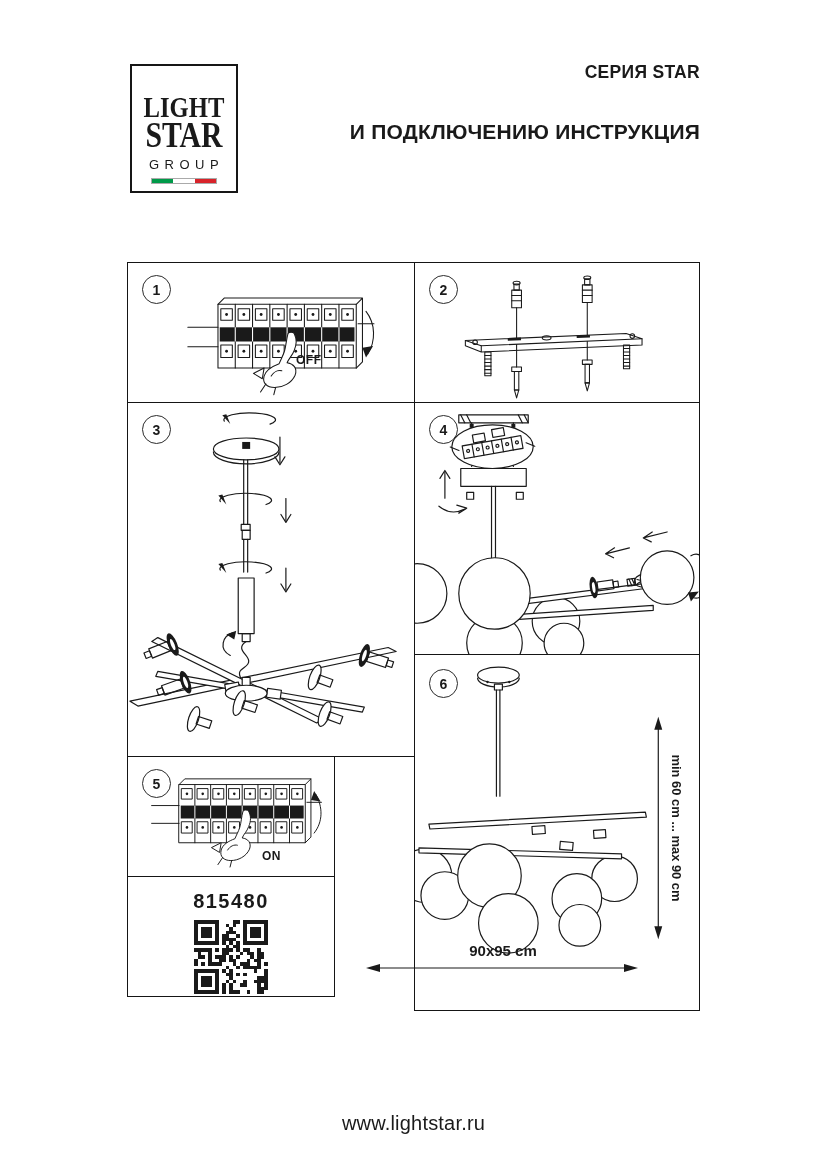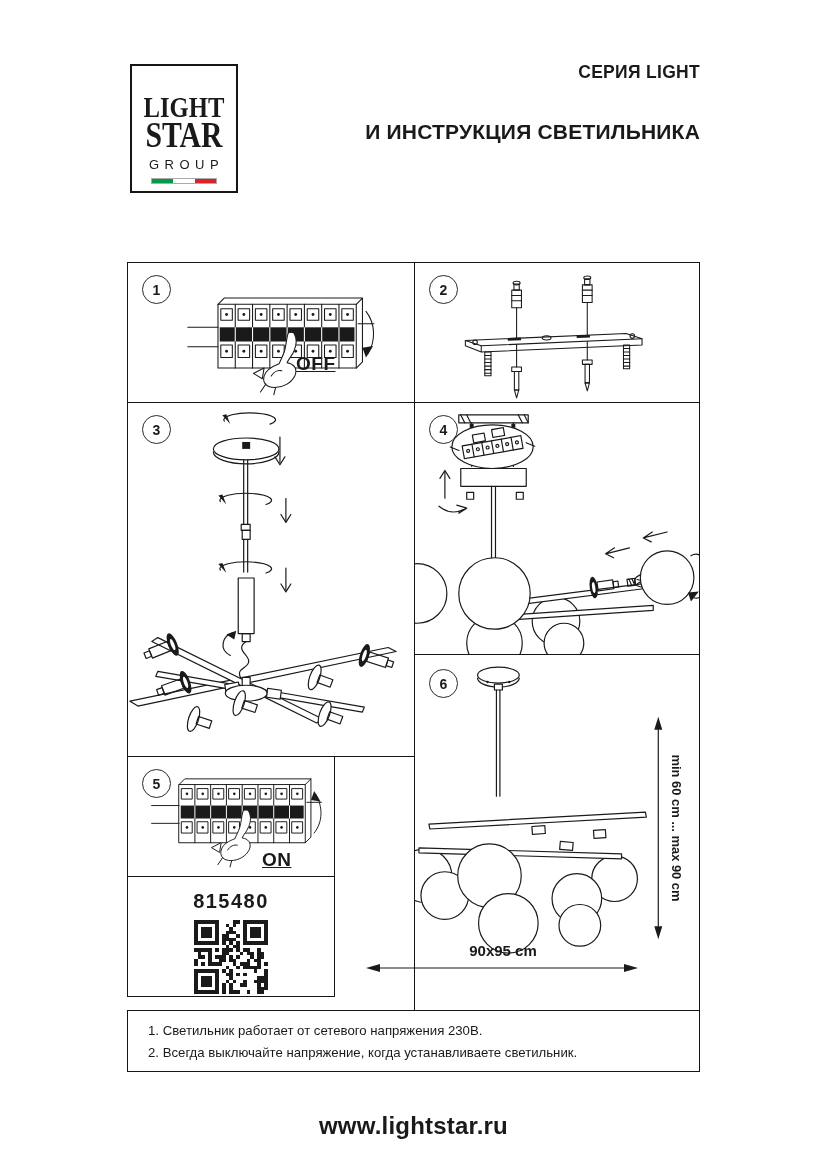--- a/index.html
+++ b/index.html
@@ -2,21 +2,21 @@
 <html><head>
 <meta charset="utf-8">
 <style>
   html,body{margin:0;padding:0;background:#fff;}
   .page{position:relative;width:826px;height:1169px;background:#fff;overflow:hidden;
         font-family:"Liberation Sans","DejaVu Sans",sans-serif;color:#1a1a1a;}
   .panel{position:absolute;border:1px solid #151515;background:#fff;box-sizing:border-box;}
   .badge{position:absolute;left:14px;top:12px;width:27px;height:27px;border:1.4px solid #2b2b2b;
          border-radius:50%;display:flex;align-items:center;justify-content:center;
          font-size:14px;font-weight:600;}
-  .swlabel{position:absolute;font-size:19px;font-weight:600;letter-spacing:.5px;text-decoration:underline;}
+  .swlabel{position:absolute;font-size:12px;font-weight:600;letter-spacing:.5px;}
   svg{display:block;}
   .ln{stroke:#1a1a1a;fill:none;stroke-width:1.2;stroke-linecap:round;stroke-linejoin:round;}
   .lnw{stroke:#1a1a1a;fill:#fff;stroke-width:1.2;stroke-linejoin:round;}
   .fill{fill:#1a1a1a;stroke:none;}
   
   .logo{position:absolute;left:130px;top:64px;width:108px;height:129px;border:2px solid #161616;
         box-sizing:border-box;text-align:center;padding-top:28px;}
   .logo .l1{font-family:"Liberation Serif","DejaVu Serif",serif;font-weight:bold;font-size:29px;
             line-height:26px;transform:scaleX(.85);}
   .logo .l2{font-family:"Liberation Serif","DejaVu Serif",serif;font-weight:bold;font-size:35px;
@@ -29,21 +29,21 @@
   .hdr .s{font-size:17.5px;line-height:24px;letter-spacing:.3px;}
   .hdr .t{font-size:21px;line-height:27px;letter-spacing:.2px;margin-top:0;}
   .hdr .gap{height:34px;}
   
   .qr-article{margin-top:13px;text-align:center;font-size:20px;font-weight:bold;letter-spacing:1.5px;}
   .qr-wrap{width:74px;height:74px;margin:7px auto 0;}
   
   .notes{padding:9px 0 0 20px;font-size:13.2px;line-height:22px;}
   
   .footer{position:absolute;left:127px;top:1112px;width:573px;text-align:center;
-          font-size:24px;font-weight:bold;letter-spacing:.2px;}
+          font-size:20px;font-weight:normal;letter-spacing:.2px;}
   .dim-overlay{position:absolute;left:358px;top:936px;z-index:5;}
   .dimtext{font-weight:bold;font-size:15px;}
   .dimtext-v{font-weight:bold;font-size:13px;}
 </style>
 </head>
 <body>
 
 <div class="page">
 
   <svg width="0" height="0" style="position:absolute" aria-hidden="true">
@@ -111,23 +111,23 @@
     <div class="l2">STAR</div>
     <div class="l3">GROUP</div>
     <div class="flag">
       <span style="background: rgb(0, 154, 73);"></span>
       <span style="background:#fff"></span>
       <span style="background: rgb(216, 35, 42);"></span>
     </div>
   </div>
 
   <div class="hdr">
-    <div class="s">СЕРИЯ LIGHT</div>
+    <div class="s">СЕРИЯ STAR</div>
     <div class="gap"></div>
-    <div class="t">И ИНСТРУКЦИЯ СВЕТИЛЬНИКА</div>
+    <div class="t">И ПОДКЛЮЧЕНИЮ ИНСТРУКЦИЯ</div>
   </div>
 
   <div class="panel" style="left:127px;top:262px;width:288px;height:141px;">
     <div class="badge">1</div>
     <svg style="position:absolute;left:58px;top:20px;" width="204" height="117" viewBox="0 0 230 132">
       <use href="#sym-breaker"></use>
       <path class="ln" d="M203,32 C214,46 214,66 205,80" stroke-width="1.6"></path>
       <polygon class="fill" points="203,84 211,71 199,73"></polygon>
     </svg>
     <span class="swlabel" style="left:168px;top:90px;">OFF</span>
@@ -596,20 +596,16 @@
     </svg>
   </div>
 
   <svg class="dim-overlay" width="292" height="46" viewBox="0 0 292 46">
     <text class="dimtext" x="145" y="20" text-anchor="middle" fill="#1a1a1a">90x95 cm</text>
     <path class="ln" d="M12,32 H276"></path>
     <polygon class="fill" points="8,32 22,28 22,36"></polygon>
     <polygon class="fill" points="280,32 266,28 266,36"></polygon>
   </svg>
 
-  <div class="panel notes" style="left:127px;top:1010px;width:573px;height:62px;">
-    <div>1. Светильник работает от сетевого напряжения 230В.</div>
-    <div>2. Всегда выключайте напряжение, когда устанавливаете светильник.</div>
-  </div>
 
   <div class="footer">www.lightstar.ru</div>
 
 </div>
 
 </body></html>

